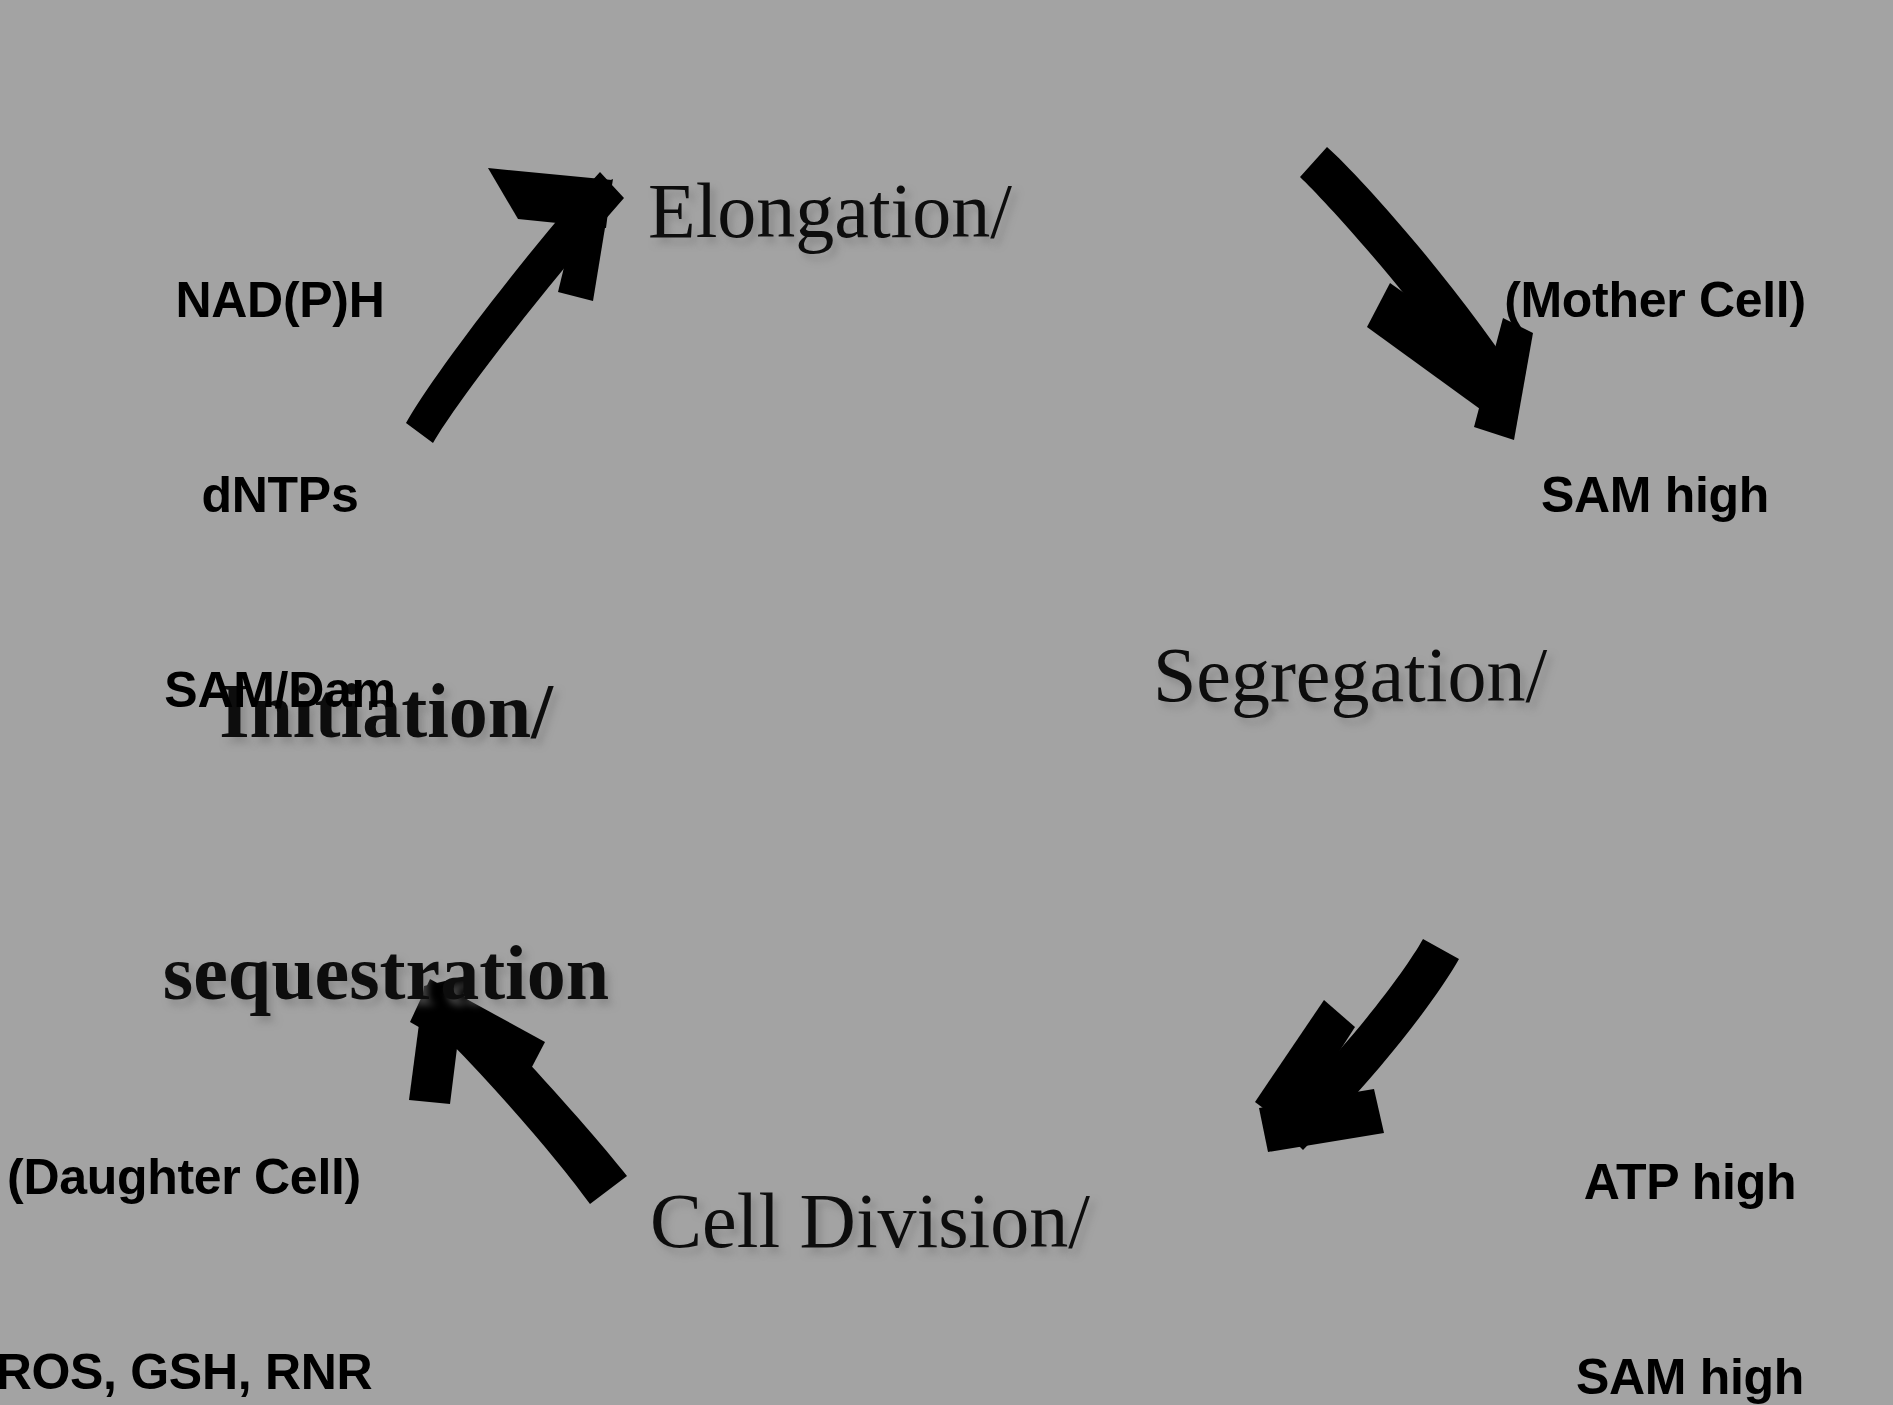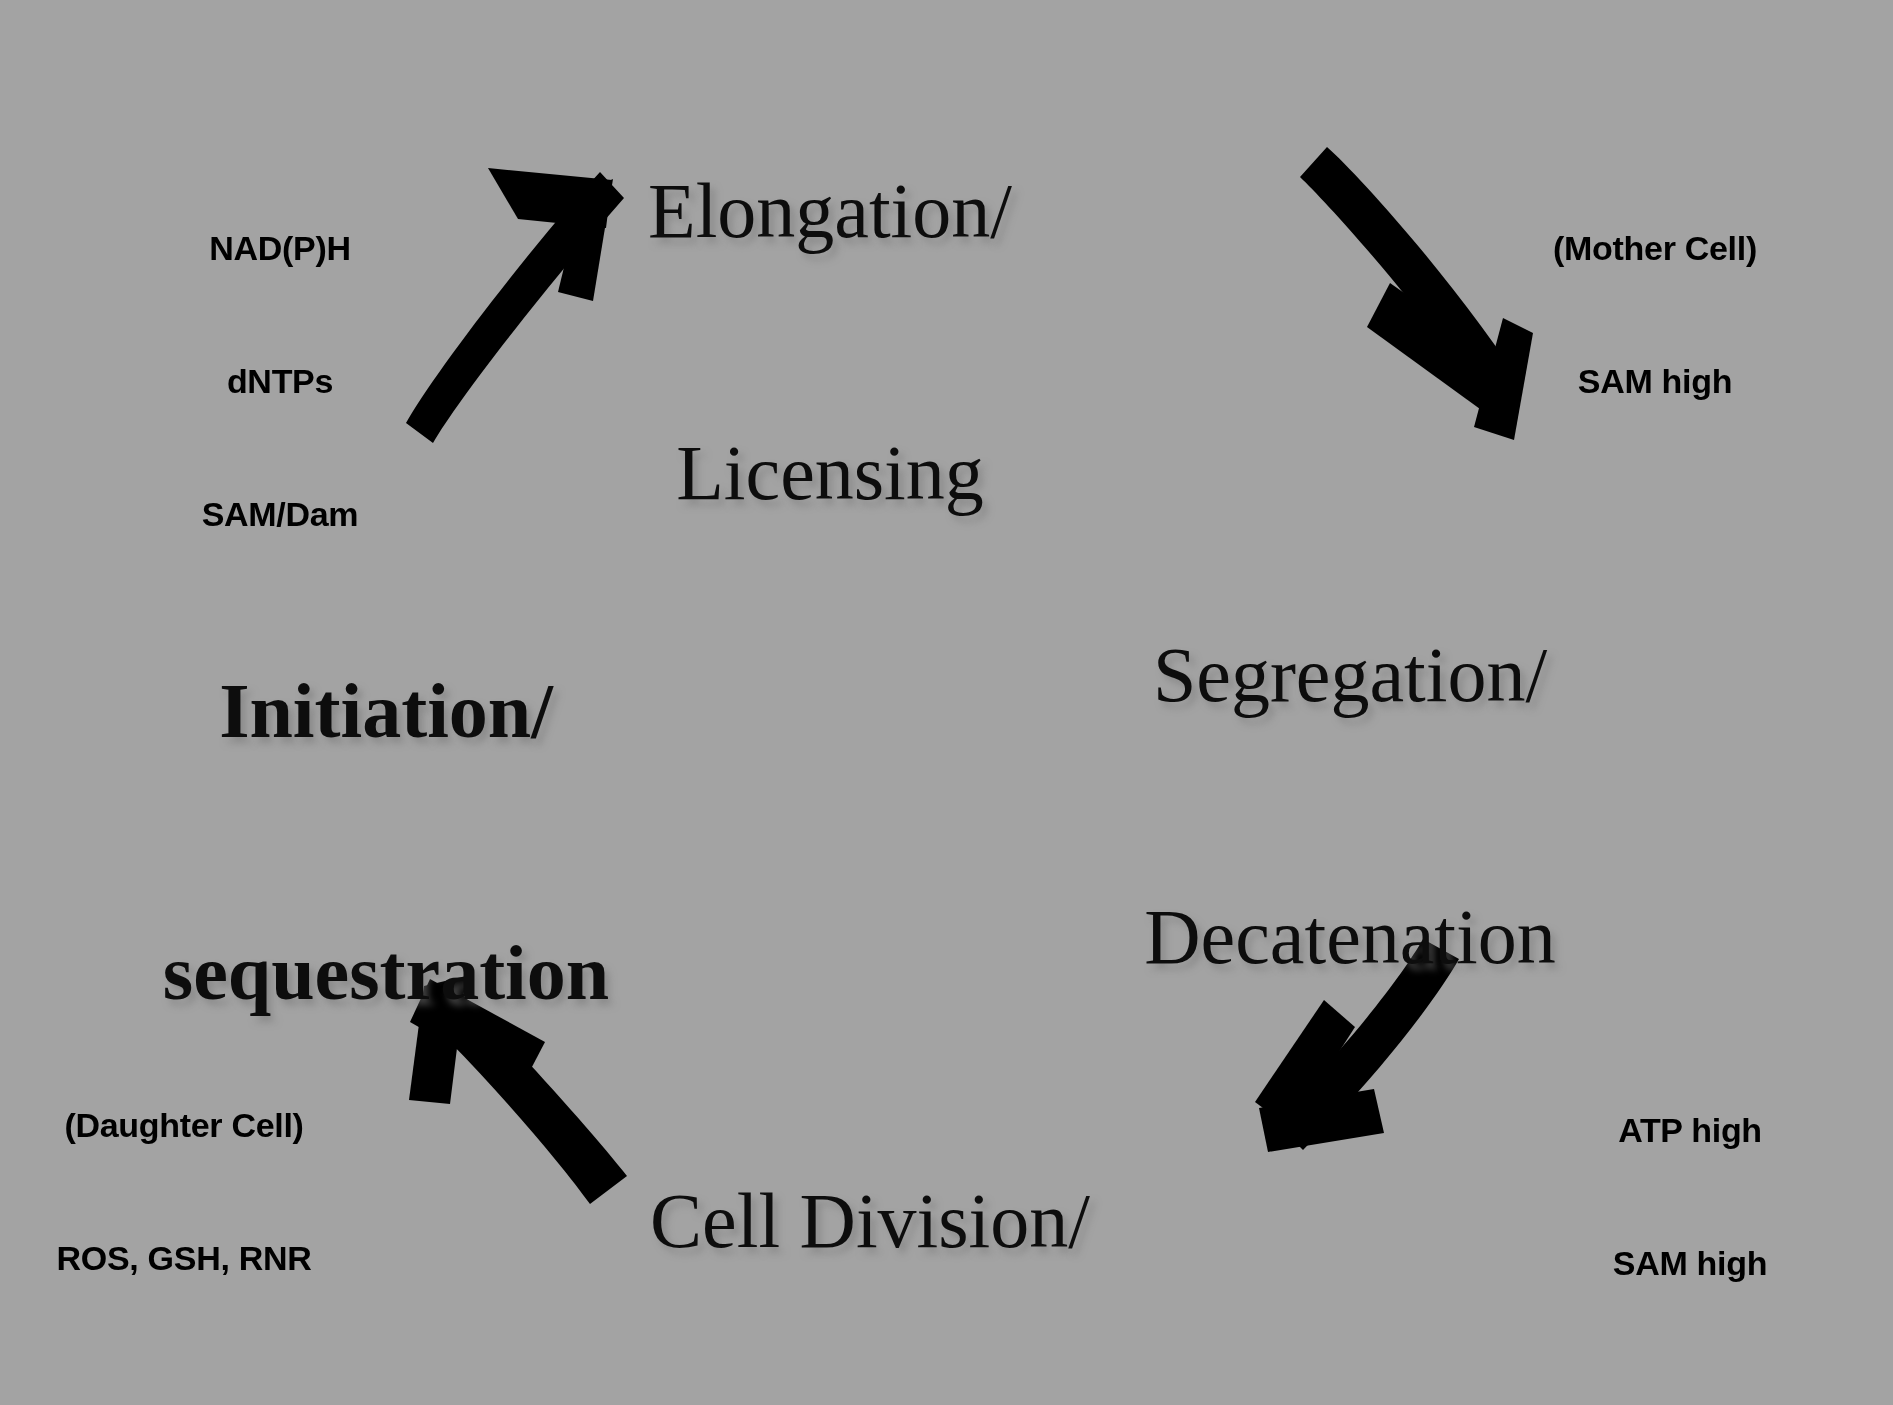--- a/index.html
+++ b/index.html
@@ -42,21 +42,21 @@
   }
   #stage-initiation {
     left: 96px; top: 492px; width: 580px; font-weight: bold;
   }
 
   
   .annot {
     position: absolute;
     font-family: "Liberation Sans", sans-serif;
     font-weight: bold;
-    font-size: 34px;
+    font-size: 50px;
     line-height: 1.30;
     color: #000000;
     text-align: center;
     white-space: pre;
     letter-spacing: -0.3px;
   }
   .annot .ln { display: block; }
   .annot i { font-style: italic; }
 
   #annot-elongation { left: 60px;   top: 138px;  width: 440px; }
@@ -152,26 +152,24 @@
       <path d="M 430 979
                L 545 1042
                L 522 1086
                L 410 1022
                Z"></path>
     </g>
   </svg>
 
   <div id="stage-elongation" class="stage-label">
     <span class="ln">Elongation/</span>
-    <span class="ln">Licensing</span>
   </div>
 
   <div id="stage-segregation" class="stage-label">
     <span class="ln">Segregation/</span>
-    <span class="ln">Decatenation</span>
   </div>
 
   <div id="stage-division" class="stage-label">
     <span class="ln">Cell Division/</span>
     
   </div>
 
   <div id="stage-initiation" class="stage-label">
     <span class="ln">Initiation/</span>
     <span class="ln">sequestration</span>

